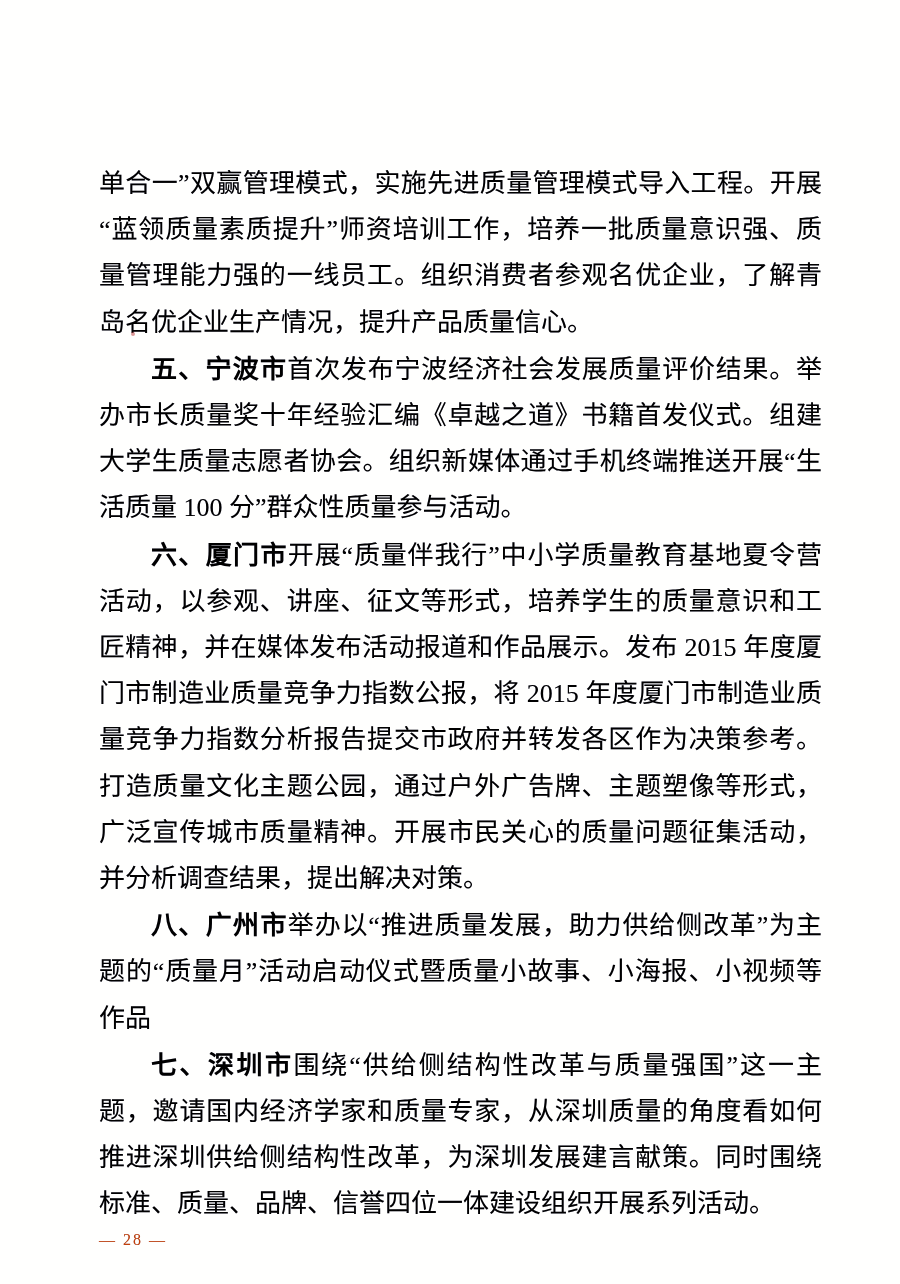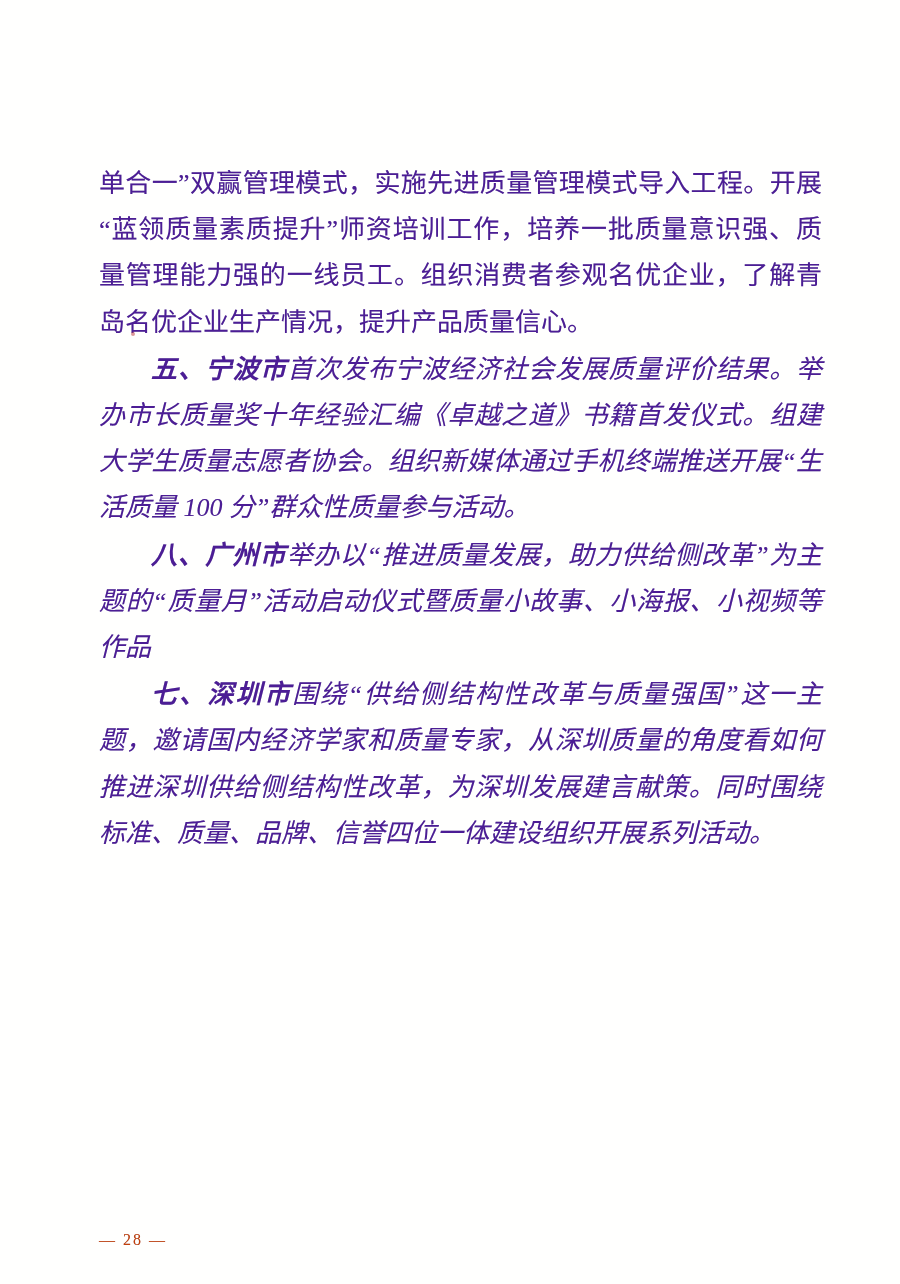--- a/index.html
+++ b/index.html
@@ -19,32 +19,31 @@
     inset: 0;
     background: #fffffe;
   }
   .doc-body {
     position: absolute;
     left: 99px;
     top: 161px;
     width: 723px;
     font-size: 26px;
     line-height: 46.2px;
-    color: #4c1d95;
+    color: #000000;
     text-align: justify;
     text-justify: inter-ideograph;
     text-shadow: 0 0 0.6px rgba(40, 40, 110, 0.35);
   }
   .para {
     margin: 0;
     padding: 0;
   }
   .para.indent {
     text-indent: 2em;
-    font-style: italic;
   }
   .lead {
     font-weight: 700;
     font-family: "Liberation Sans", "DejaVu Sans", sans-serif;
     letter-spacing: 0.5px;
   }
   .page-footer {
     position: absolute;
     left: 99px;
     top: 1225px;
@@ -64,20 +63,21 @@
     background: rgba(190, 70, 70, 0.55);
   }
 </style>
 </head>
 <body>
 
 <div class="page">
   <main class="doc-body">
       <p class="para">单合一”双赢管理模式，实施先进质量管理模式导入工程。开展“蓝领质量素质提升”师资培训工作，培养一批质量意识强、质量管理能力强的一线员工。组织消费者参观名优企业，了解青岛名优企业生产情况，提升产品质量信心。</p>
       <p class="para indent"><strong class="lead">五、宁波市</strong>首次发布宁波经济社会发展质量评价结果。举办市长质量奖十年经验汇编《卓越之道》书籍首发仪式。组建大学生质量志愿者协会。组织新媒体通过手机终端推送开展“生活质量 100 分”群众性质量参与活动。</p>
+      <p class="para indent"><strong class="lead">六、厦门市</strong>开展“质量伴我行”中小学质量教育基地夏令营活动，以参观、讲座、征文等形式，培养学生的质量意识和工匠精神，并在媒体发布活动报道和作品展示。发布 2015 年度厦门市制造业质量竞争力指数公报，将 2015 年度厦门市制造业质量竞争力指数分析报告提交市政府并转发各区作为决策参考。打造质量文化主题公园，通过户外广告牌、主题塑像等形式，广泛宣传城市质量精神。开展市民关心的质量问题征集活动，并分析调查结果，提出解决对策。</p>
       <p class="para indent"><strong class="lead">八、广州市</strong>举办以“推进质量发展，助力供给侧改革”为主题的“质量月”活动启动仪式暨质量小故事、小海报、小视频等作品</p>
       <p class="para indent"><strong class="lead">七、深圳市</strong>围绕“供给侧结构性改革与质量强国”这一主题，邀请国内经济学家和质量专家，从深圳质量的角度看如何推进深圳供给侧结构性改革，为深圳发展建言献策。同时围绕标准、质量、品牌、信誉四位一体建设组织开展系列活动。</p>
     </main>
   <span class="artifact"></span>
   <footer class="page-footer">
     <span>— 28 —</span>
   </footer>
 </div>
 
 </body></html>

